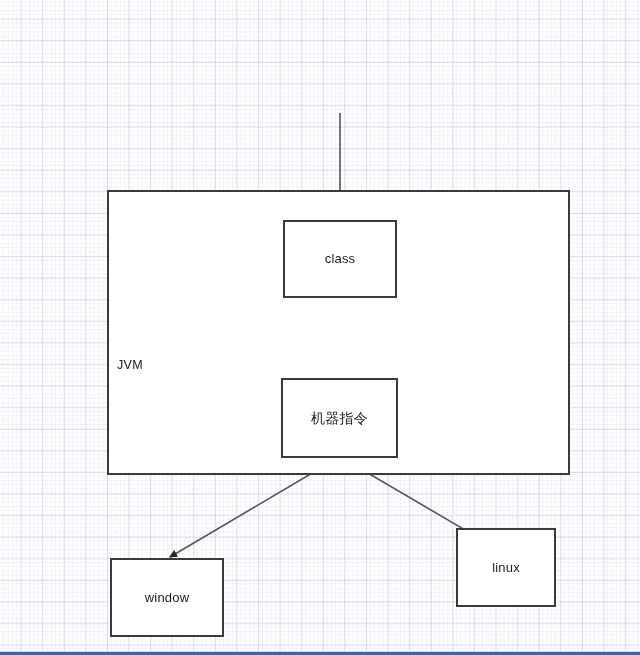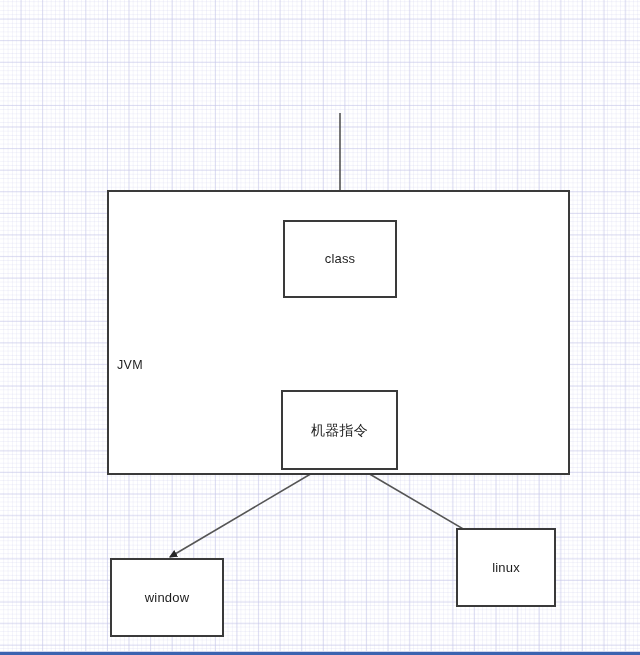--- a/index.html
+++ b/index.html
@@ -88,21 +88,21 @@
     left: 0;
     bottom: 3px;
     width: 640px;
     height: 1px;
     background: #cfd4ec;
   }
 
   
   #node-source    { left: 253px; top: 30px;  width: 174px; height: 83px; }
   #node-class     { left: 283px; top: 220px; width: 114px; height: 78px; }
-  #node-machine   { left: 281px; top: 378px; width: 117px; height: 80px; margin-top: 12px; }
+  #node-machine   { left: 281px; top: 378px; width: 117px; height: 80px; }
   #node-window    { left: 110px; top: 558px; width: 114px; height: 79px; align-items: center; }
   #node-linux     { left: 456px; top: 528px; width: 100px; height: 79px; }
   #jvm-container  { left: 107px; top: 190px; width: 463px; height: 285px; }
   #jvm-label      { left: 117px; top: 326px; margin-top: 32px; }
 </style>
 </head>
 <body>
 
 <div id="canvas">
 

